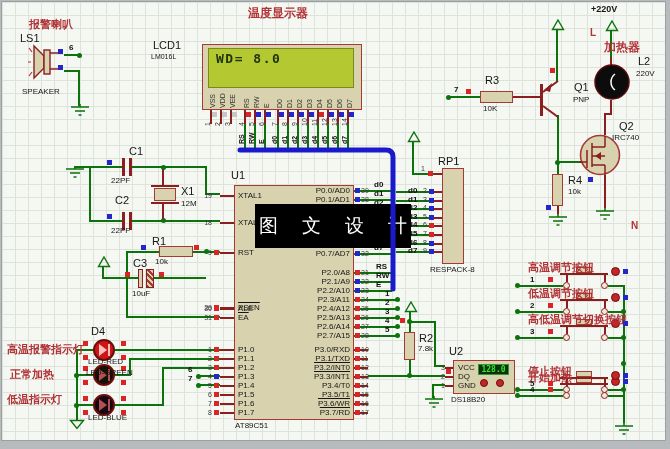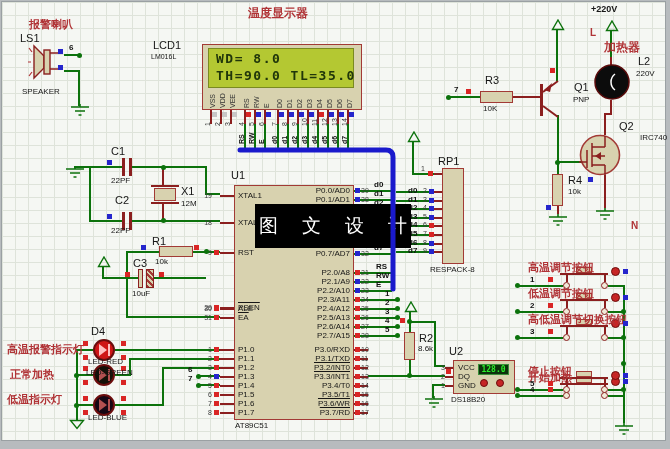--- a/index.html
+++ b/index.html
@@ -101,21 +101,20 @@
   <svg class="icon" style="left:67px;top:102px" width="22" height="12">
         <path d="M11 0 V3 M2 3 H20 M6 7 H16 M9.5 11 H12.5" stroke="#0c720c" stroke-width="1.6" fill="none"></path>
       </svg>
 
   <div class="cn" style="left:246px;top:5px;font-size:12px">温度显示器</div>
   <div class="txt ref" style="left:151px;top:37px">LCD1</div>
   <div class="txt" style="left:149px;top:51px;font-size:7px">LM016L</div>
   <div class="part" style="left:200px;top:42px;width:160px;height:66px;border-width:1.5px"></div>
   <div style="position:absolute;left:206px;top:46px;width:146px;height:40px;background:#b4c832;border:1px solid #7a8a20;box-sizing:border-box;z-index:4"></div>
   <div class="lcdtext" style="left:214px;top:49px">WD= 8.0</div>
-  <div class="lcdtext" style="left:214px;top:66px">TH=90.0 TL=35.0</div>
 
   <div style="position:absolute;left:205px;top:84px;z-index:5">
 
       <div class="lcol" style="left: 0px;">
         <div class="vtext pname">VSS</div>
         <div class="stub"></div>
         <div class="sq off"></div>
         <div class="vtext pnum">1</div>
       </div>
 
@@ -257,21 +256,21 @@
   <div class="rw" style="left:127px;top:210px;width:3px;height:18px"></div>
   <div class="w" style="left:130px;top:218px;width:88px;height:2px"></div>
   <div class="dot" style="left:159px;top:216px"></div>
   <div class="rw" style="left:160px;top:166px;width:2px;height:18px"></div>
   <div class="rw" style="left:149px;top:183px;width:28px;height:2px"></div>
   <div class="part" style="left:152px;top:186px;width:22px;height:13px"></div>
   <div class="rw" style="left:149px;top:200px;width:28px;height:2px"></div>
   <div class="rw" style="left:160px;top:202px;width:2px;height:17px"></div>
   <div class="sq blue" style="left:105px;top:158px"></div>
   <div class="sq blue" style="left:105px;top:212px"></div>
-  <div class="txt ref" style="left:109px;top:143px">C1</div>
+  <div class="txt ref" style="left:127px;top:143px">C1</div>
   <div class="txt val" style="left:109px;top:175px">22PF</div>
   <div class="txt ref" style="left:113px;top:192px">C2</div>
   <div class="txt val" style="left:109px;top:225px">22PF</div>
   <div class="txt ref" style="left:179px;top:183px">X1</div>
   <div class="txt val" style="left:179px;top:198px">12M</div>
 
   <div class="w" style="left:125px;top:249px;width:93px;height:2px"></div>
   <div class="part" style="left:157px;top:244px;width:34px;height:11px"></div>
   <div class="sq blue" style="left:139px;top:243px"></div>
   <div class="sq red" style="left:192px;top:243px"></div>
@@ -739,40 +738,40 @@
   <svg class="icon" style="left:545px;top:212px" width="22" height="12">
         <path d="M11 0 V3 M2 3 H20 M6 7 H16 M9.5 11 H12.5" stroke="#0c720c" stroke-width="1.6" fill="none"></path>
       </svg>
 
   <svg class="icon" style="left:577px;top:132px" width="42" height="42" viewBox="0 0 42 42">
     <circle cx="21" cy="21" r="19.5" fill="#d8d2af" stroke="#a23a35" stroke-width="1.6"></circle>
     <path d="M0 28 H8 M8 16 V34 M13 9 V33 M13 13 H26 M26 13 V2 M13 31 H26 M26 31 V41 M13 22 H26" stroke="#8b1f1f" stroke-width="1.5" fill="none"></path>
     <polygon points="16,22 22,18 22,26" fill="#8b1f1f"></polygon>
   </svg>
   <div class="txt ref" style="left:617px;top:118px">Q2</div>
-  <div class="txt val" style="left:638px;top:132px">IRC740</div>
+  <div class="txt val" style="left:610px;top:132px">IRC740</div>
   <div class="rw" style="left:602px;top:173px;width:2px;height:33px"></div>
   <div class="sq blue" style="left:586px;top:175px"></div>
   <svg class="icon" style="left:592px;top:206px" width="22" height="12">
         <path d="M11 0 V3 M2 3 H20 M6 7 H16 M9.5 11 H12.5" stroke="#0c720c" stroke-width="1.6" fill="none"></path>
       </svg>
   <div class="cn" style="left:629px;top:218px;font-size:10px">N</div>
 
   <svg class="icon" style="left:402px;top:299px" width="14" height="12">
         <path d="M7 1 L12.5 10.5 H1.5 Z" fill="none" stroke="#0c720c" stroke-width="1.4"></path>
       </svg>
   <div class="w" style="left:407px;top:310px;width:2px;height:20px"></div>
   <div class="dot" style="left:405px;top:317px"></div>
   <div class="sq red" style="left:398px;top:316px"></div>
   <div class="w" style="left:407px;top:319px;width:27px;height:2px"></div>
   <div class="w" style="left:432px;top:319px;width:2px;height:46px"></div>
   <div class="w" style="left:432px;top:363px;width:11px;height:2px"></div>
   <div class="part" style="left:402px;top:330px;width:11px;height:28px"></div>
   <div class="txt ref" style="left:417px;top:330px">R2</div>
-  <div class="txt val" style="left:416px;top:343px">8.6k</div>
+  <div class="txt val" style="left:416px;top:343px">7.8k</div>
   <div class="w" style="left:407px;top:358px;width:2px;height:16px"></div>
   <div class="dot" style="left:405px;top:371px"></div>
   <div class="w" style="left:366px;top:373px;width:77px;height:2px"></div>
   <div class="w" style="left:430px;top:382px;width:13px;height:2px"></div>
   <div class="w" style="left:430px;top:382px;width:2px;height:14px"></div>
   <svg class="icon" style="left:421px;top:394px" width="22" height="12">
         <path d="M11 0 V3 M2 3 H20 M6 7 H16 M9.5 11 H12.5" stroke="#0c720c" stroke-width="1.6" fill="none"></path>
       </svg>
 
   <div class="txt ref" style="left:447px;top:343px">U2</div>

